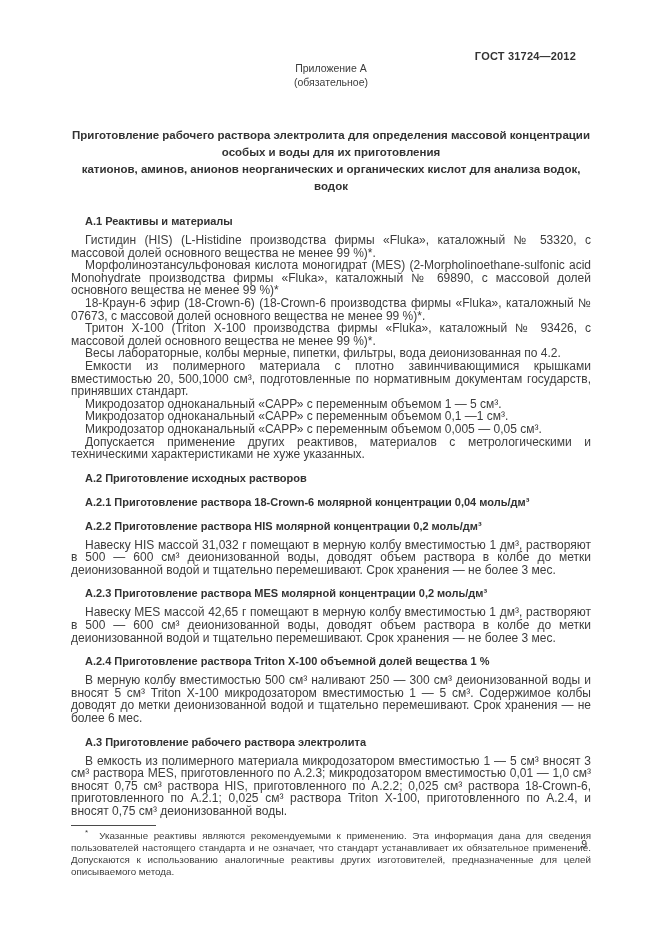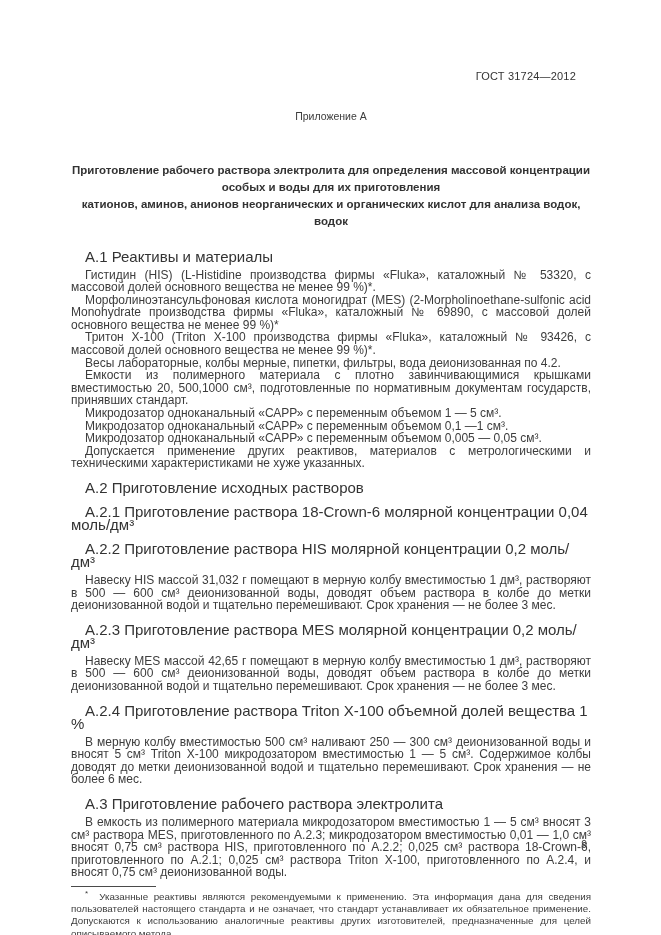--- a/index.html
+++ b/index.html
@@ -18,43 +18,41 @@
     box-sizing: border-box;
   }
   .content {
     padding: 50px 70px 0 71px;
     box-sizing: border-box;
   }
   .doc-header {
     text-align: right;
     padding-right: 15px;
     font-size: 11px;
-    font-weight: normal;
+    font-weight: bold;
     color: #333333;
     letter-spacing: 0.2px;
-    margin-top: 20px;
   }
   .annex {
-    margin-top: 28px;
     text-align: center;
     font-size: 10.5px;
     line-height: 13.5px;
     color: #3c3c3c;
   }
   .main-title {
     margin-top: 38px;
     text-align: center;
     font-size: 11.5px;
     font-weight: bold;
     line-height: 17px;
     color: #333333;
   }
   .sec-heading {
-    font-size: 15px;
-    font-weight: normal;
+    font-size: 11px;
+    font-weight: bold;
     color: #333333;
     text-indent: 14px;
     margin: 11px 0 6px 0;
     line-height: 13px;
   }
   .sec-heading.first {
     margin-top: 20px;
   }
   p.body {
     font-size: 12px;
@@ -94,31 +92,33 @@
 </head>
 <body>
 
 <div class="page">
   <div class="content">
 
     <div class="doc-header">ГОСТ 31724—2012</div>
 
     <div class="annex">
       <div>Приложение А</div>
+      <div>(обязательное)</div>
     </div>
 
     <div class="main-title">
       <div>Приготовление рабочего раствора электролита для определения массовой концентрации</div>
       <div>особых и воды для их приготовления</div>
       <div>катионов, аминов, анионов неорганических и органических кислот для анализа водок, водок</div>
     </div>
 
     <div class="sec-heading first">А.1 Реактивы и материалы</div>
     <p class="body">Гистидин (HIS) (L-Histidine производства фирмы «Fluka», каталожный № 53320, с массовой долей основного вещества не менее 99 %)*.</p>
     <p class="body">Морфолиноэтансульфоновая кислота моногидрат (MES) (2-Morpholinoethane-sulfonic acid Monohydrate производства фирмы «Fluka», каталожный № 69890, с массовой долей основного вещества не менее 99 %)*</p>
+    <p class="body">18-Краун-6 эфир (18-Crown-6) (18-Crown-6 производства фирмы «Fluka», каталожный № 07673, с массовой долей основного вещества не менее 99 %)*.</p>
     <p class="body">Тритон Х-100 (Triton X-100 производства фирмы «Fluka», каталожный № 93426, с массовой долей основного вещества не менее 99 %)*.</p>
     <p class="body">Весы лабораторные, колбы мерные, пипетки, фильтры, вода деионизованная по 4.2.</p>
     <p class="body">Емкости из полимерного материала с плотно завинчивающимися крышками вместимостью 20, 500,1000 см³, подготовленные по нормативным документам государств, принявших стандарт.</p>
     <p class="body">Микродозатор одноканальный «САРР» с переменным объемом 1 — 5 см³.</p>
     <p class="body">Микродозатор одноканальный «САРР» с переменным объемом 0,1 —1 см³.</p>
     <p class="body">Микродозатор одноканальный «САРР» с переменным объемом 0,005 — 0,05 см³.</p>
     <p class="body">Допускается применение других реактивов, материалов с метрологическими и техническими характеристиками не хуже указанных.</p>
 
     <div class="sec-heading">А.2 Приготовление исходных растворов</div>
 

